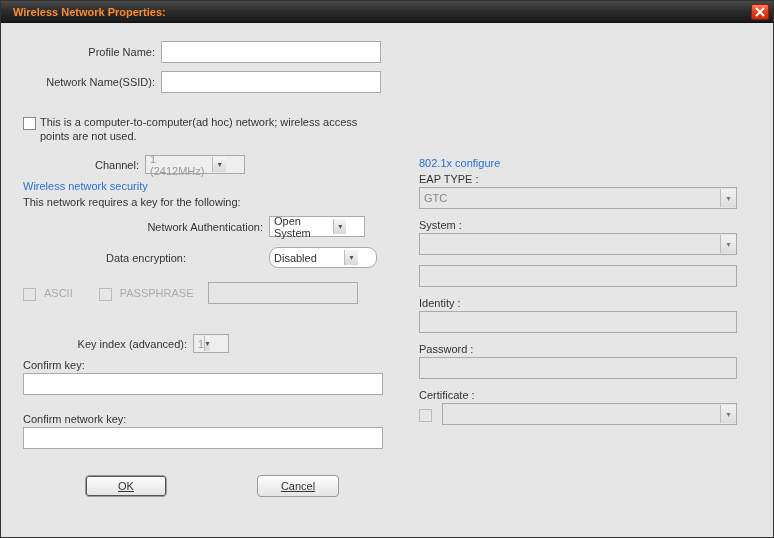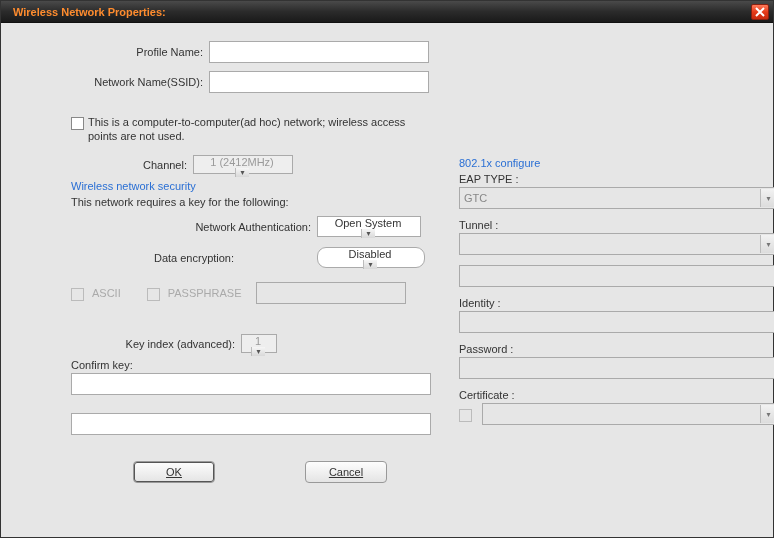--- a/index.html
+++ b/index.html
@@ -2,44 +2,44 @@
 <html><head>
 <meta charset="utf-8">
 <style>
 * { box-sizing: border-box; margin: 0; padding: 0; }
 body { font-family: Tahoma, Verdana, sans-serif; font-size: 11px; color: #333; background: #fff; }
 .window { width: 774px; height: 538px; background: #e6e6e6; border: 1px solid #333; position: relative; }
 .titlebar { height: 22px; background: linear-gradient(to bottom, #4a4a4a 0%, #2b2b2b 50%, #1a1a1a 100%); display: flex; align-items: center; justify-content: space-between; padding: 0 4px 0 12px; border-bottom: 1px solid #111; }
 .titlebar-text { color: #ff8c2e; font-weight: bold; font-size: 11px; }
 .close-btn { width: 18px; height: 16px; background: linear-gradient(to bottom, #ff7a5a 0%, #e43b1a 50%, #c82a0e 100%); border: 1px solid #8a2010; border-radius: 2px; display: flex; align-items: center; justify-content: center; cursor: pointer; }
 .close-btn svg { width: 10px; height: 10px; }
-.content { padding: 18px 22px; display: flex; gap: 28px; margin-left: 48px; }
+.content { padding: 18px 22px; display: flex; gap: 16px; }
 .left-col { width: 380px; }
 .right-col { width: 318px; padding-top: 116px; }
 .row { display: flex; align-items: center; margin-bottom: 8px; }
 .row label { text-align: right; padding-right: 6px; }
 .lbl120 { width: 138px; text-align: right; }
 input.text { height: 22px; border: 1px solid #aaa; background: #fff; padding: 2px 4px; font: inherit; }
 input.text:disabled { background: #e6e6e6; }
 .w220 { width: 220px; }
 .adhoc-row { display: flex; align-items: flex-start; margin-top: 22px; margin-bottom: 12px; }
 .checkbox { width: 13px; height: 13px; border: 1px solid #888; background: #fff; margin-right: 4px; margin-top: 2px; flex-shrink: 0; }
 .checkbox.disabled { background: #e6e6e6; border-color: #bbb; }
 .adhoc-row .chk-label { line-height: 14px; }
 .channel-row { display: flex; align-items: center; margin-bottom: 6px; }
 .channel-row label { width: 122px; text-align: right; padding-right: 6px; }
-select, .select-fake { height: 19px; border: 1px solid #aaa; background: #fff; font: inherit; padding: 0 6px; flex-direction: column; }
+select, .select-fake { height: 19px; border: 1px solid #aaa; background: #fff; font: inherit; padding: 0 18px; }
 .select-fake { display: inline-flex; align-items: center; justify-content: space-between; padding-left: 4px; }
 .select-fake.disabled { color: #9a9a9a; background: #eee; }
 .select-arrow { width: 14px; height: 15px; background: linear-gradient(to bottom,#f6f6f6,#d8d8d8); border-left: 1px solid #bbb; display: flex; align-items: center; justify-content: center; font-size: 8px; color: #555; }
 .group-title { color: #2a6fd4; margin-bottom: 4px; }
 .sec-desc { margin-bottom: 8px; }
 .auth-row { display: flex; align-items: center; margin-bottom: 10px; }
 .auth-row label { width: 246px; text-align: right; padding-right: 6px; }
-.auth-row .select-fake { width: 104px; height: 21px; }
+.auth-row .select-fake { width: 96px; height: 21px; }
 .enc-row { display: flex; align-items: center; margin-bottom: 14px; }
 .enc-row label { width: 246px; text-align: center; padding-right: 0; }
 .enc-row .select-fake { width: 108px; height: 21px; border-radius: 9px; }
 .fmt-row { display: flex; align-items: center; gap: 4px; margin-bottom: 30px; }
 .fmt-row .disabled-text { color: #aaa; }
 .keyindex-row { display: flex; align-items: center; margin-bottom: 6px; }
 .keyindex-row label { width: 170px; text-align: right; padding-right: 6px; }
 .netkey-label { margin-bottom: 2px; }
 .netkey-input { width: 360px; height: 22px; border: 1px solid #aaa; background: #fff; margin-bottom: 18px; }
 .confirm-label { margin-bottom: 2px; }
@@ -118,20 +118,21 @@
 
       <div class="keyindex-row">
         <label>Key index (advanced):</label>
         <div class="select-fake disabled" style="width:36px">
           <span>1</span>
           <span class="select-arrow">▾</span>
         </div>
       </div>
       <div class="netkey-label">Confirm key:</div>
       <input class="netkey-input" type="text" style="">
+      <div class="confirm-label">Confirm network key:</div>
       <input class="netkey-input" style="margin-bottom: 0px;" type="text">
 
       <div class="btn-row">
         <div class="btn default">
             <span>OK</span>
           </div>
         <div class="btn">
             <span class="ulabel">Cancel</span>
           </div>
       </div>
@@ -139,21 +140,21 @@
 
     <div class="right-col">
       <div class="group-title">802.1x configure</div>
 
       <div class="rlabel">EAP TYPE :</div>
       <div class="rfield">
         <span style="color:#888">GTC</span>
         <span class="arrow">▾</span>
       </div>
 
-      <div class="rlabel">Tunnel :</div>
+      <div class="rlabel">System :</div>
       <div class="rfield">
           <span></span>
           <span class="arrow">▾</span>
         </div>
 
       <div class="rfield noarrow">
           <span></span>
         </div>
 
       <div class="rlabel">Identity :</div>

